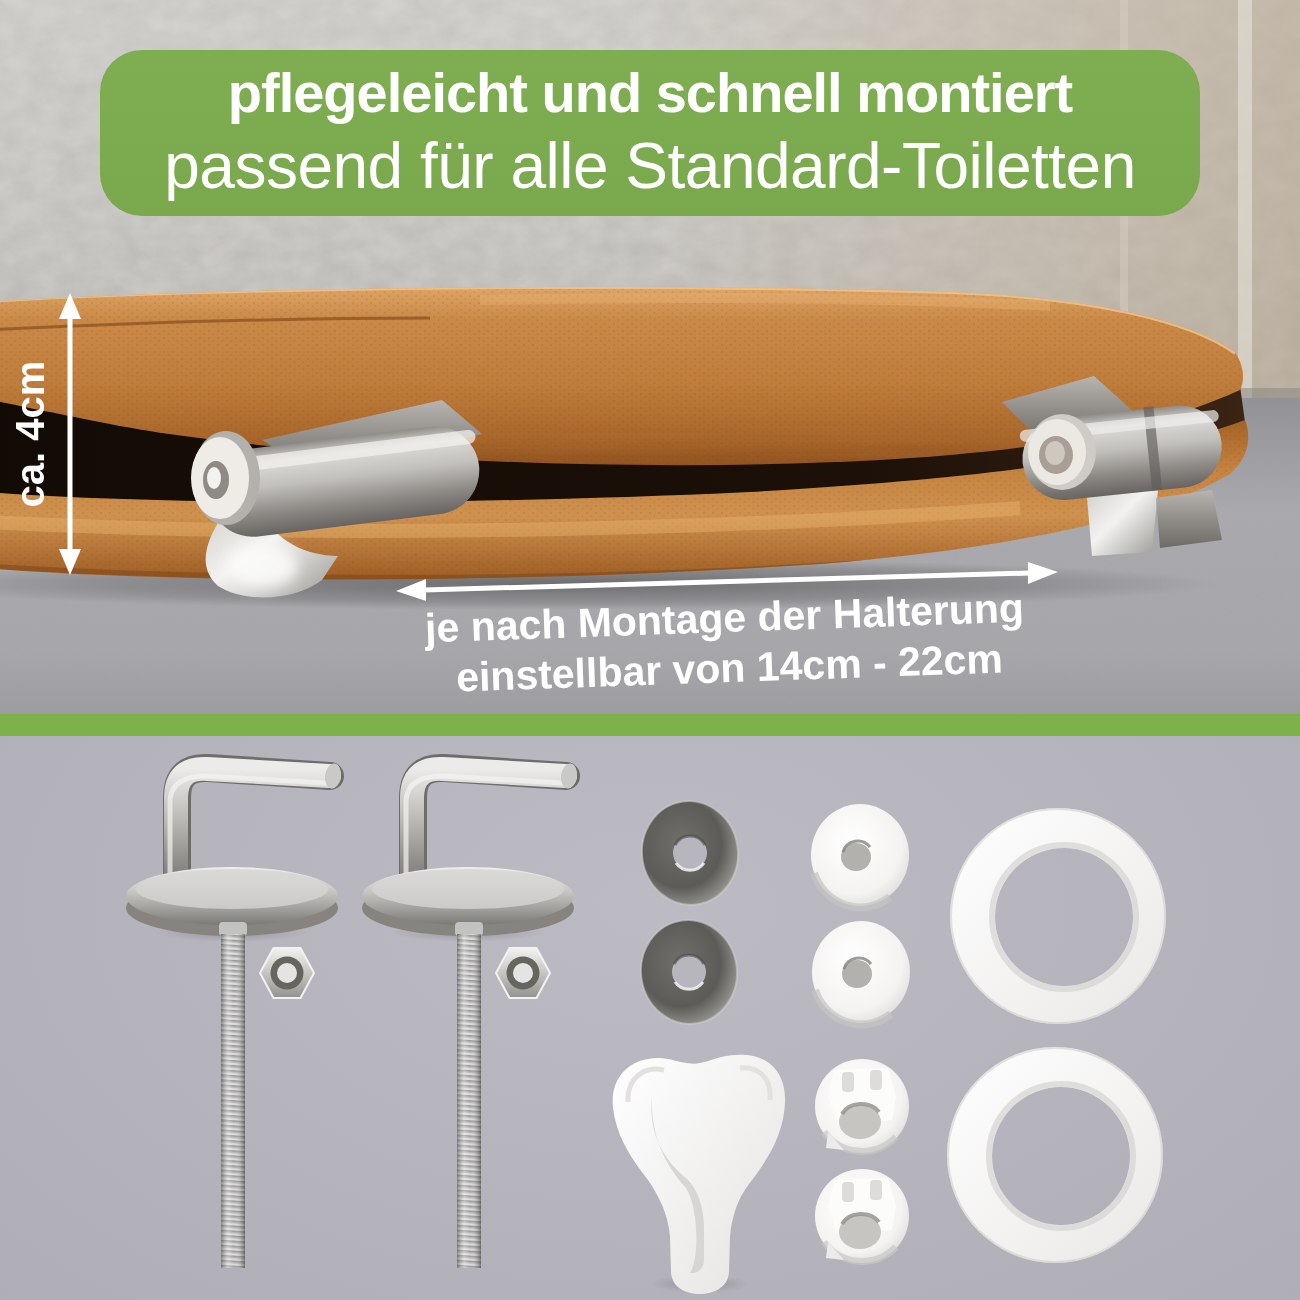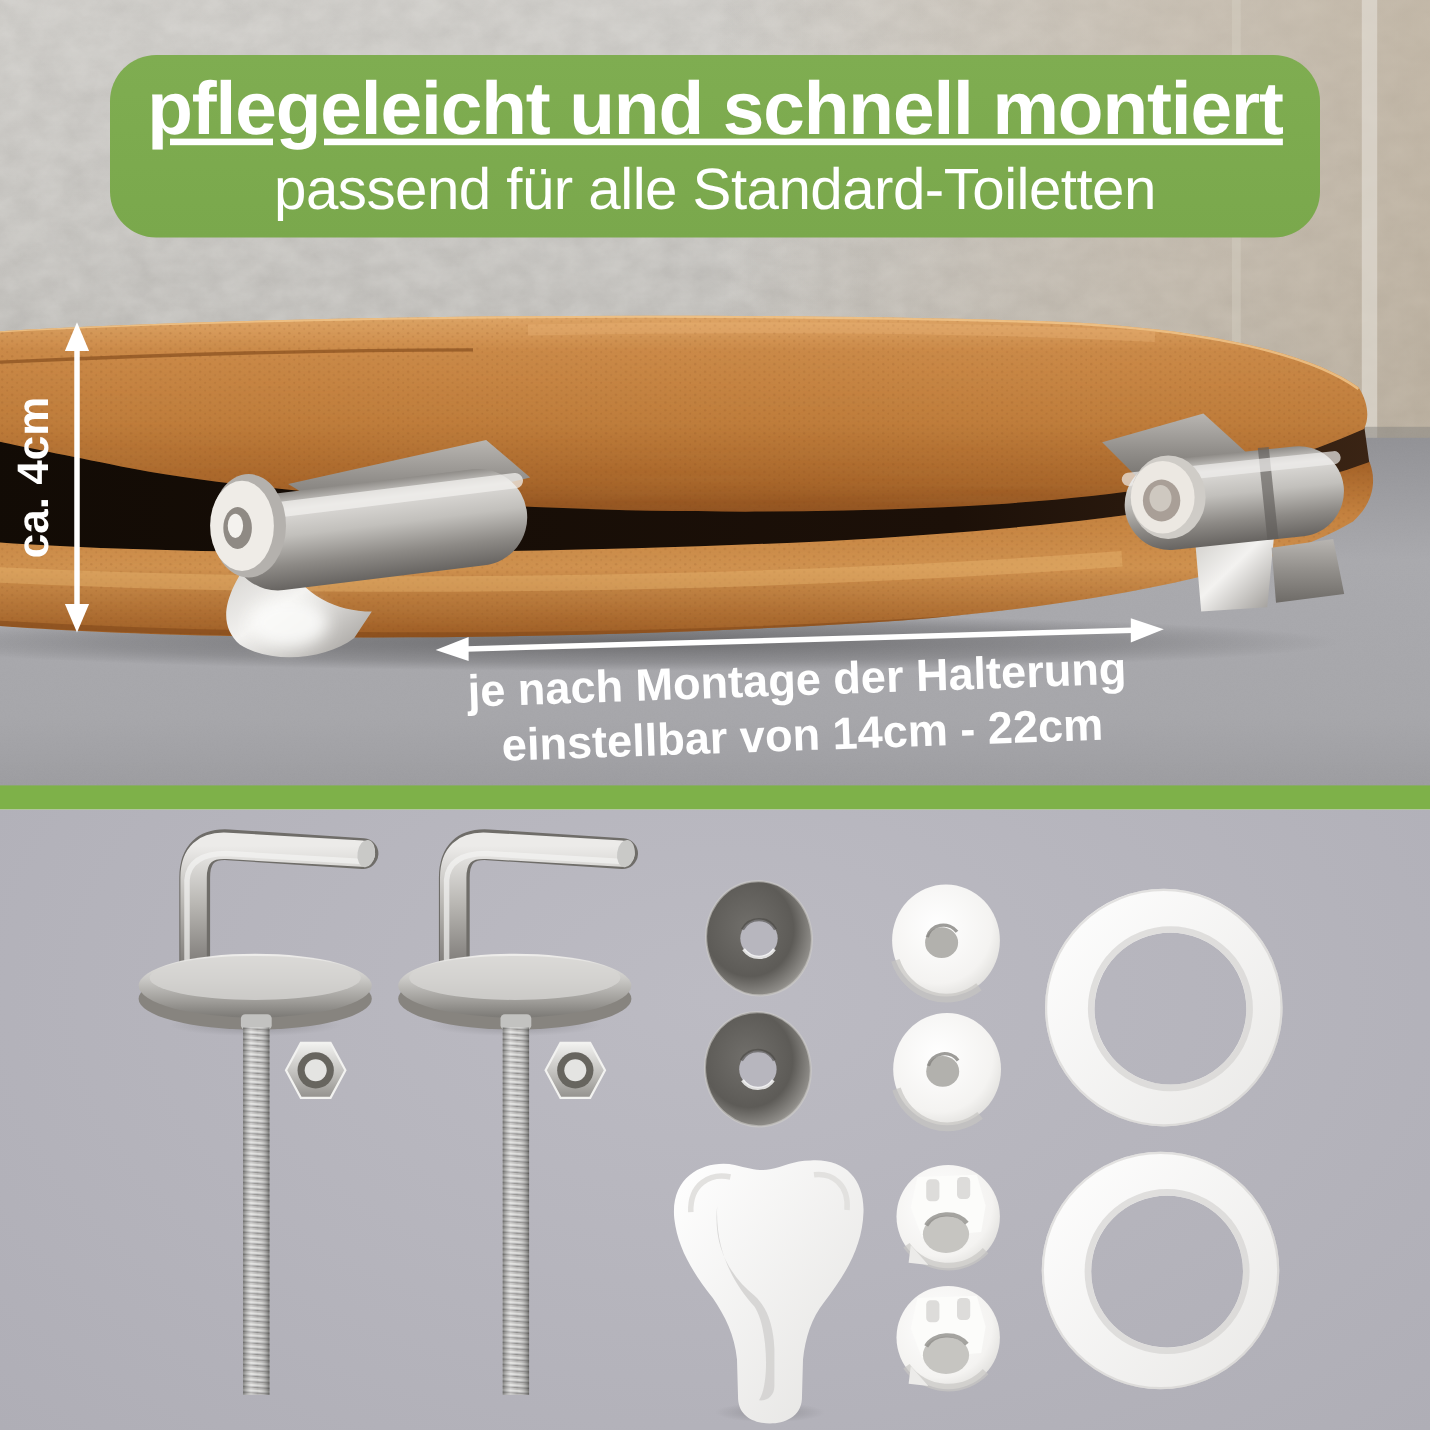--- a/index.html
+++ b/index.html
@@ -9,22 +9,22 @@
   }
   .photo-section{position:absolute;left:0;top:0;width:1300px;height:716px;}
   .photo-section svg{display:block;}
   .banner{
     position:absolute;left:100px;top:50px;width:1100px;height:166px;
     background:linear-gradient(180deg,#7fad51 0%,#7aa84c 100%);
     border-radius:42px;
     display:flex;flex-direction:column;align-items:center;justify-content:center;
     color:#fff;text-align:center;
   }
-  .banner .title{font-size:68px;font-weight:700;line-height:1.05;letter-spacing:-1px;text-decoration:underline;}
-  .banner .subtitle{font-size:53px;font-weight:400;line-height:1.1;margin-top:8px;letter-spacing:-0.5px;}
+  .banner .title{font-size:56px;font-weight:700;line-height:1.05;letter-spacing:-1px;}
+  .banner .subtitle{font-size:64px;font-weight:400;line-height:1.1;margin-top:8px;letter-spacing:-0.5px;}
   .divider{position:absolute;left:0;top:714px;width:1300px;height:22px;background:#7eb149;}
   .parts-section{
     position:absolute;left:0;top:736px;width:1300px;height:564px;
     background:radial-gradient(ellipse at 50% 30%, #bcbbc3 0%, #b5b4bc 55%, #afaeb6 100%);
   }
   .parts-section svg{display:block;}
   text{font-family:"Liberation Sans",sans-serif;}
 </style>
 </head>
 <body>

